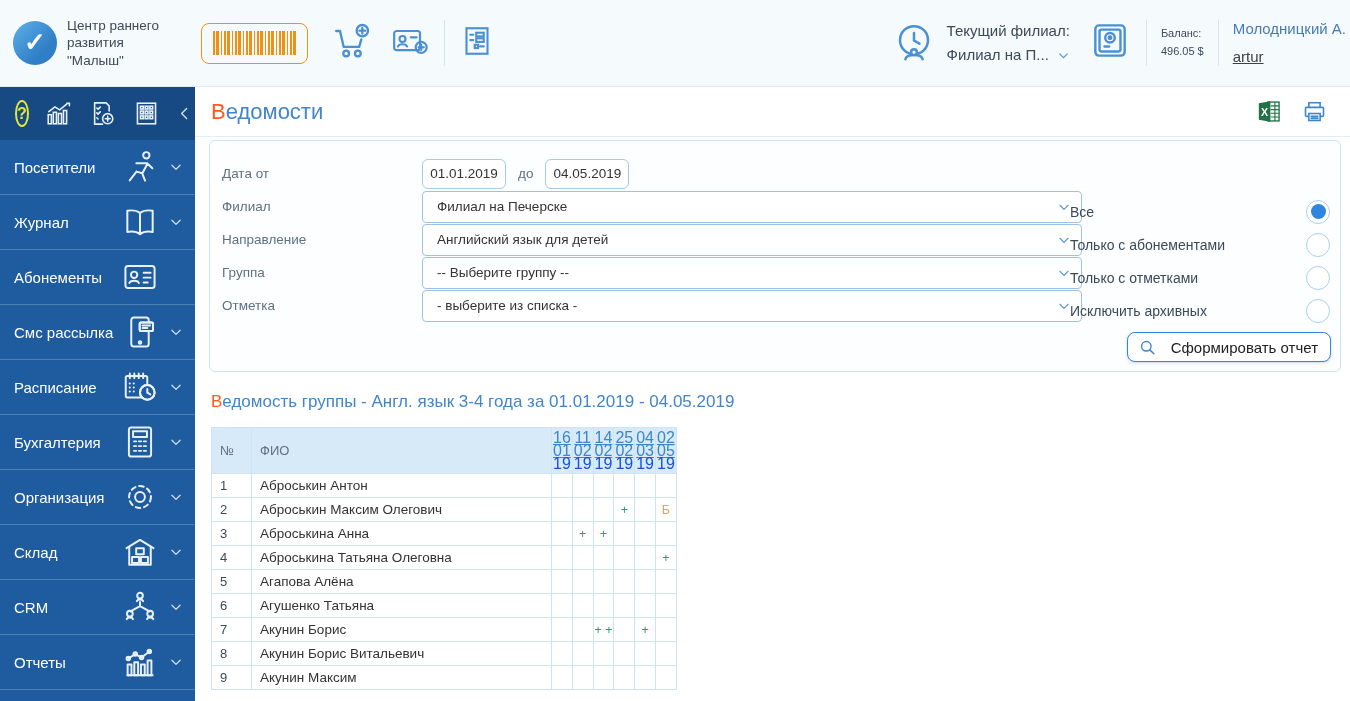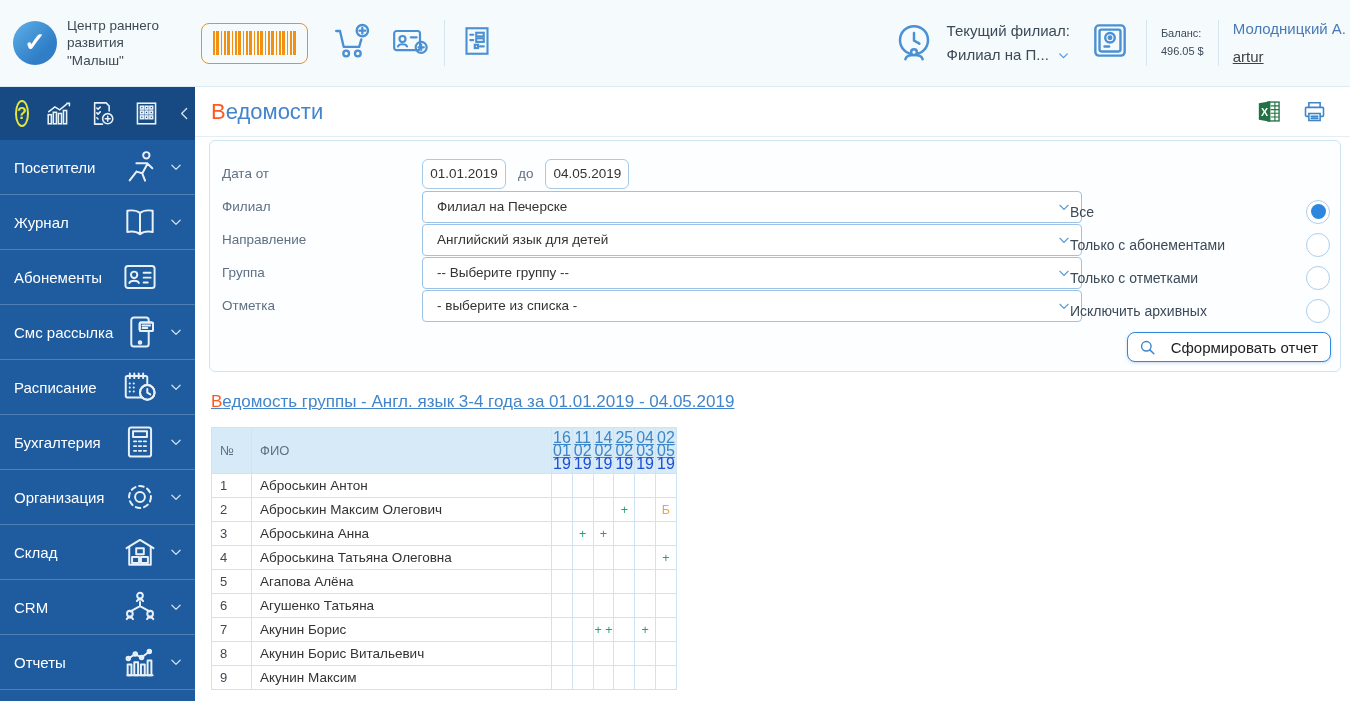--- a/index.html
+++ b/index.html
@@ -51,21 +51,21 @@
   .select-value { font-size:13.5px; color:#333; }
   .select-chevron { margin-left:auto; color:#5b9bd5; display:flex; }
   .radio-group { position:absolute; top:54px; right:10px; width:260px; }
   .radio-row { height:33px; display:flex; align-items:center; cursor:pointer; }
   .radio-label { font-size:14px; color:#3c4a57; }
   .radio-circle { margin-left:auto; width:24px; height:24px; border:1.5px solid #aacfec; border-radius:50%; background:#fff; display:flex; align-items:center; justify-content:center; }
   .radio-circle.selected::after { content:""; width:15px; height:15px; border-radius:50%; background:#2e86de; }
   .submit-btn { position:absolute; right:9px; bottom:9px; height:30px; border:1.5px solid #2e86de; border-radius:8px; background:#fff; display:flex; align-items:center; gap:14px; padding:0 12px 0 10px; font-size:15px; color:#222; cursor:pointer; box-shadow:0 1px 3px rgba(40,100,170,0.25); font-family:"Liberation Sans",sans-serif; }
 
   
-  .report-title { margin:20px 11px 0 16px; font-size:17px; color:#4285ca;text-decoration:underline; }
+  .report-title { margin:20px 11px 0 16px; font-size:17px; color:#4285ca; }
   .att-table { margin:15px 0 0 16px; border-collapse:collapse; }
   .att-table th, .att-table td { border:1px solid #cfe4f2; }
   .att-table thead th { background:#d6eaf8; font-weight:normal; }
   .th-num { width:40px; font-size:13px; color:#5f7083; text-align:left; padding-left:8px; }
   .th-name { width:300px; font-size:13px; color:#5f7083; text-align:left; padding-left:8px; }
   .th-date { width:20px; padding:3px 1px; font-size:16px; line-height:13px; text-align:center; }
   .dlink { display:block; color:#3e86c8; text-decoration:underline; cursor:pointer; }
   .dyear { display:block; color:#1d4ed8; }
   .att-table tbody td { height:24px; }
   .td-num { font-size:13px; color:#3c4a57; padding-left:8px; }

